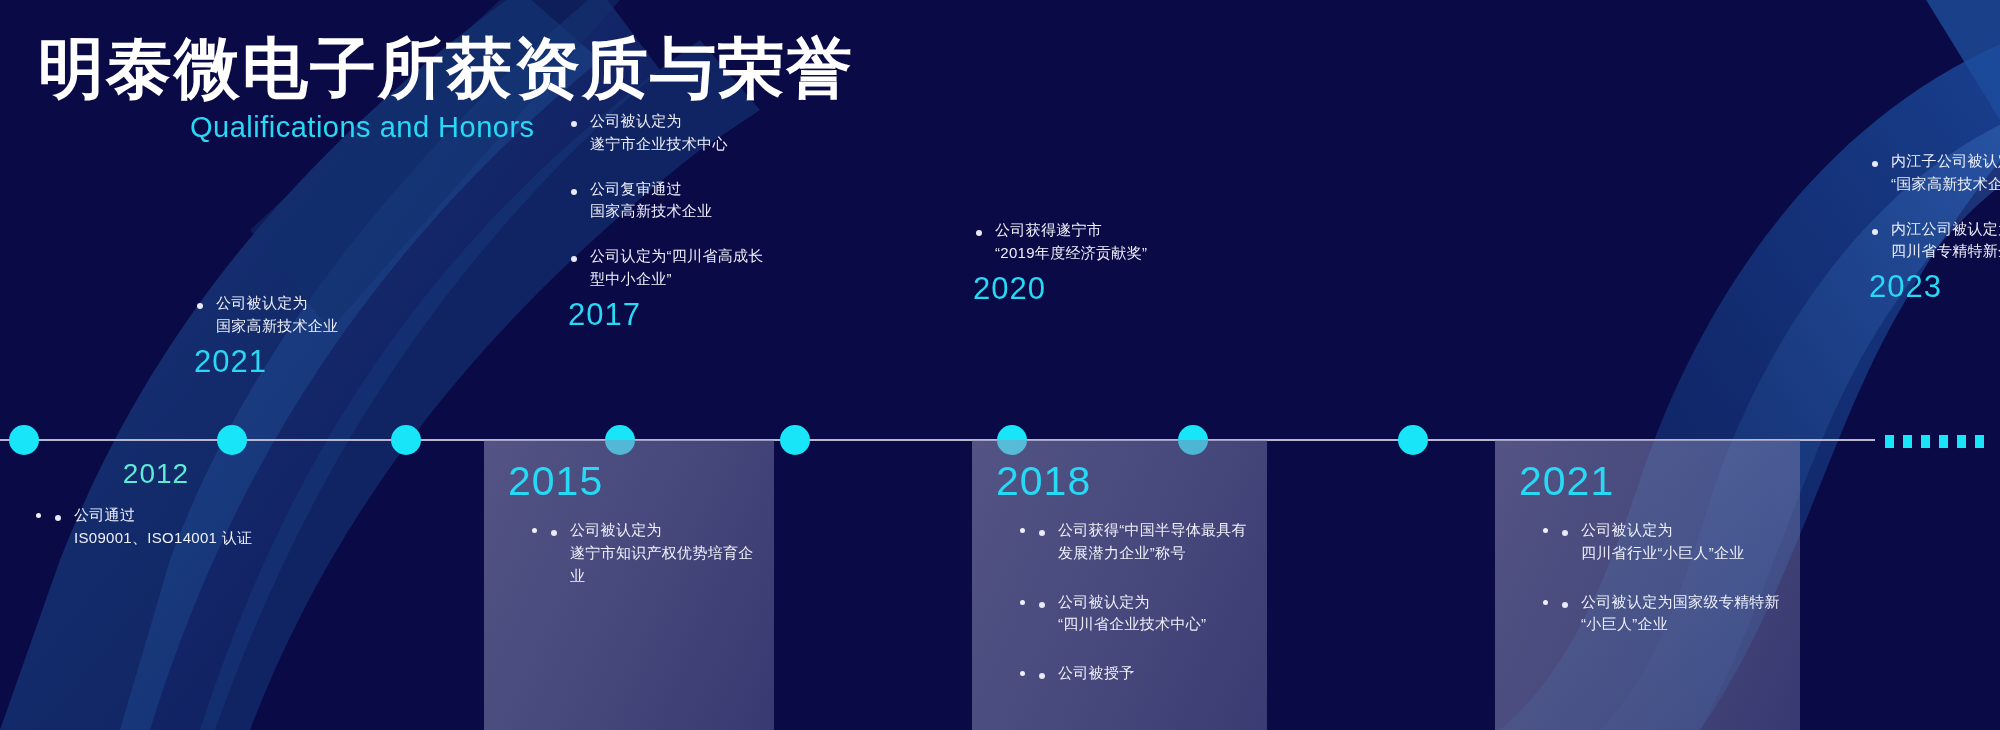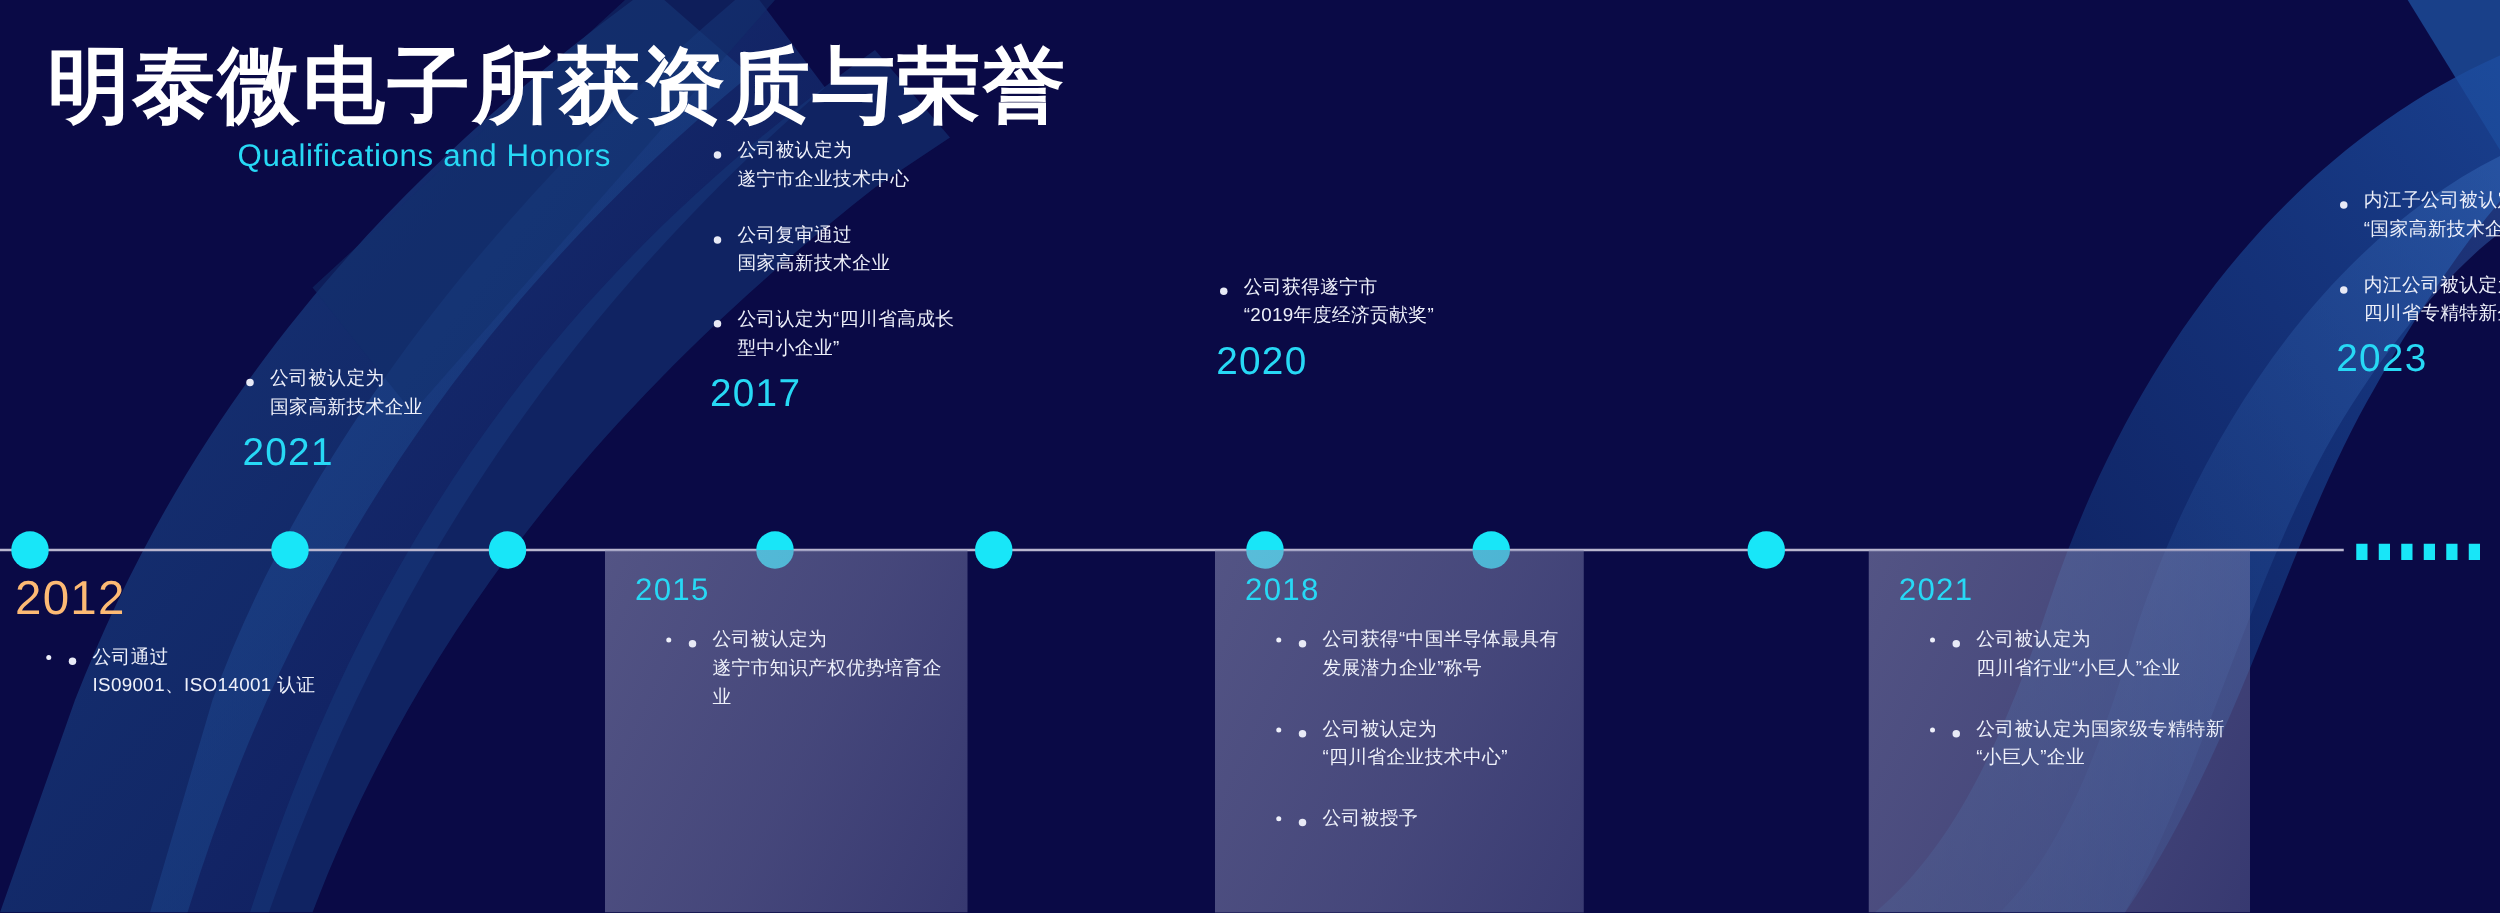--- a/index.html
+++ b/index.html
@@ -14,21 +14,21 @@
   .bg-svg{position:absolute;left:0;top:0;width:2000px;height:730px;}
 
   
   .title-block{position:absolute;left:38px;top:32px;}
   .title-cn{
     font-size:66px;font-weight:bold;color:#ffffff;letter-spacing:2px;
     line-height:1.1;white-space:nowrap;
   }
   .title-en{
     margin-top:6px;margin-left:152px;
-    font-size:25px;color:#27d9f5;letter-spacing:.5px;white-space:nowrap;
+    font-size:29px;color:#27d9f5;letter-spacing:.5px;white-space:nowrap;
   }
 
   
   .axis-line{
     position:absolute;left:0;top:439px;width:1875px;height:2px;
     background:#b9b6cf;
   }
   .axis-dashes{position:absolute;left:1885px;top:435px;display:flex;gap:9px;}
   .axis-dashes i{display:block;width:9px;height:13px;background:#18e6f8;}
 
@@ -54,29 +54,29 @@
     width:6px;height:6px;border-radius:50%;background:#e8eaf6;
   }
   .bullet .l2{display:block;}
 
   
   .panel{
     position:absolute;top:440px;
     background:linear-gradient(115deg,rgba(150,152,190,.52) 0%,rgba(128,131,175,.50) 55%,rgba(108,112,162,.46) 100%);
   }
   .panel .year{
-    font-size:25px;color:#27d9f5;letter-spacing:1px;
+    font-size:41px;color:#27d9f5;letter-spacing:1px;
     margin:18px 0 14px 24px;
   }
   .panel .items{margin:0 14px 0 24px;}
   .panel .bullet{margin-bottom:26px;}
 
   .below-plain{position:absolute;top:440px;}
   .below-plain .year{
-    font-size:38px;color:#fdba74;letter-spacing:1px;margin:18px 0 14px 12px;
+    font-size:28px;color:#5eead4;letter-spacing:1px;margin:18px 0 14px 12px;text-align:center;
   }
   .below-plain .items{margin:0 6px 12px 12px;}
 </style>
 </head>
 <body>
 
 <div id="stage">
 
   <svg class="bg-svg" viewBox="0 0 2000 730" preserveAspectRatio="none">
     <defs>

